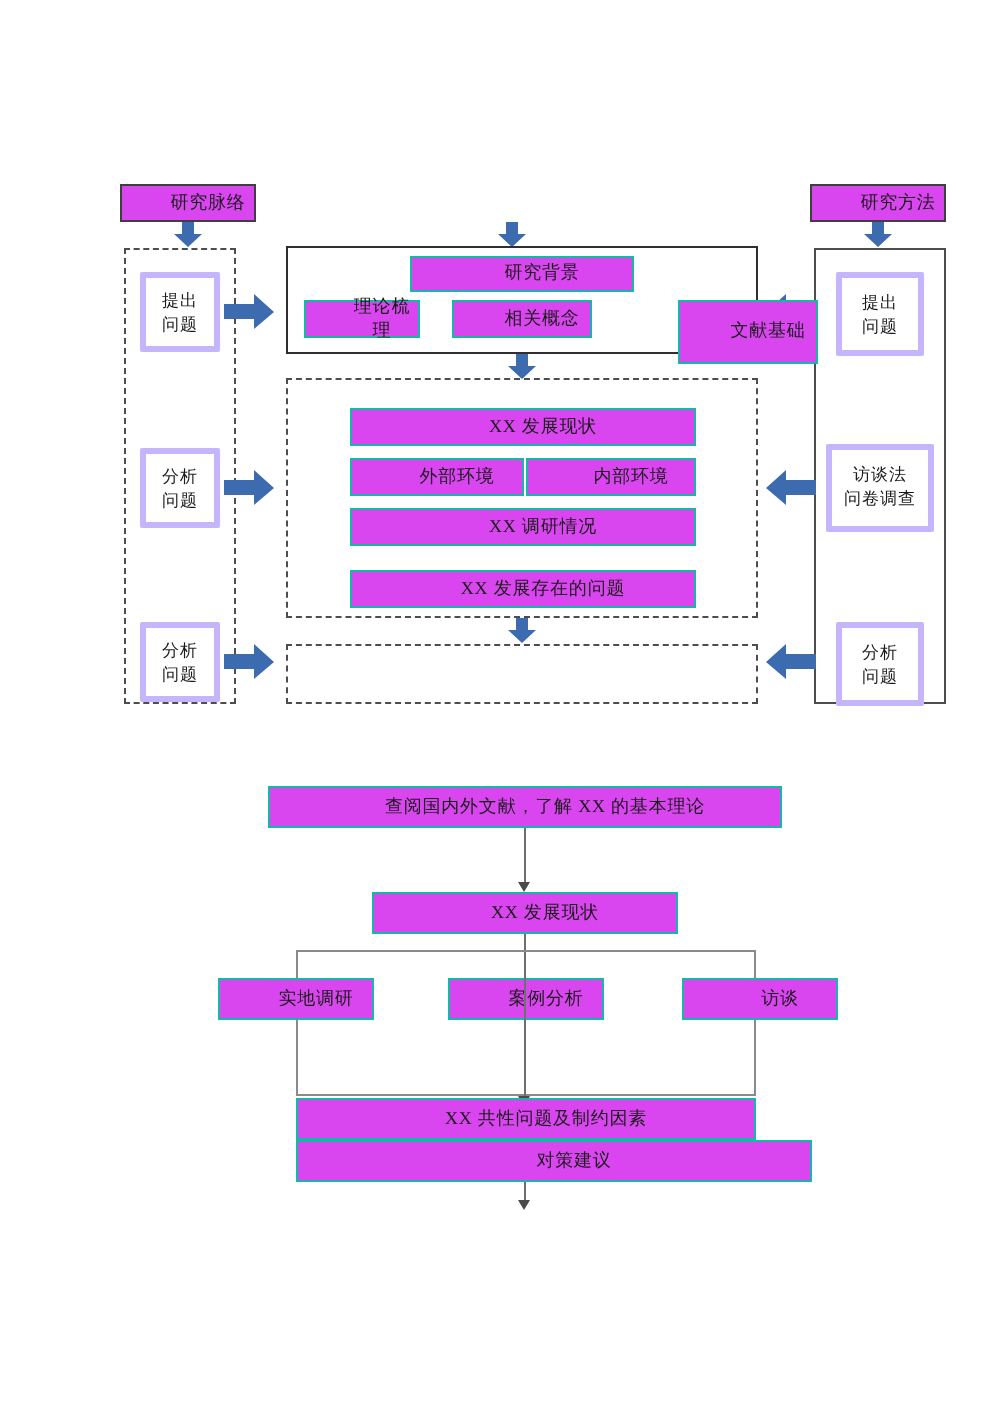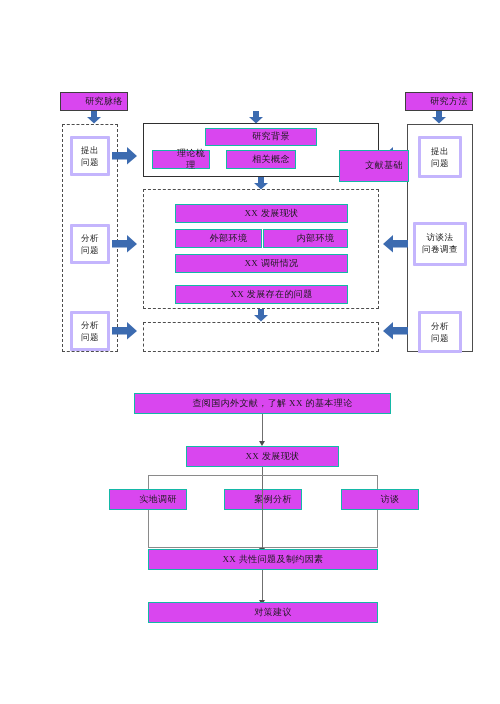--- a/index.html
+++ b/index.html
@@ -163,15 +163,15 @@
   <div class="box gray" style="left:341px;top:489px;width:78px;height:21px;">访谈</div>
 
   <div class="vline" style="left:262px;top:489px;height:63px;"></div>
   <div class="tri-down" style="left:259px;top:548px;"></div>
 
   <div class="box gray" style="left:148px;top:549px;width:230px;height:21px;">XX 共性问题及制约因素</div>
 
   <div class="vline" style="left:262px;top:570px;height:33px;"></div>
   <div class="tri-down" style="left:259px;top:600px;"></div>
 
-  <div class="box gray" style="left:148px;top:602px;width:230px;height:21px;">对策建议</div>
+  <div class="box gray" style="left:148px;top:570px;width:258px;height:21px;">对策建议</div>
 
 </div>
 
 </body></html>

